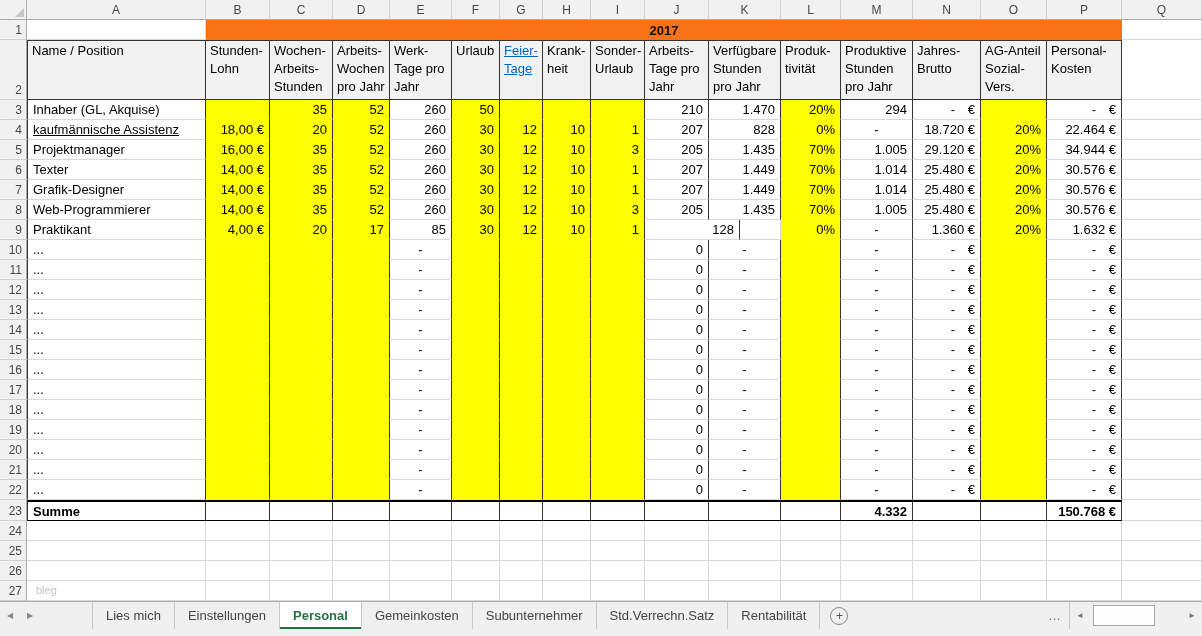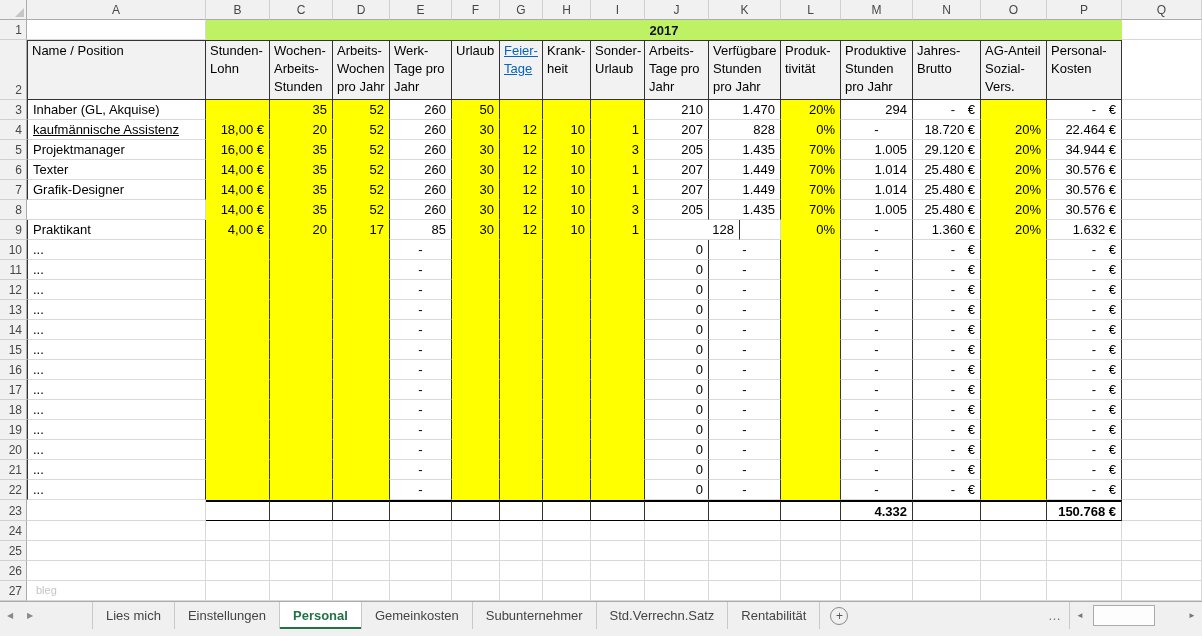--- a/index.html
+++ b/index.html
@@ -181,21 +181,21 @@
     <div class="gl" style="left: 27px; top: 419px; width: 1175px; height: 1px;"></div>
     <div class="gl" style="left: 27px; top: 439px; width: 1175px; height: 1px;"></div>
     <div class="gl" style="left: 27px; top: 459px; width: 1175px; height: 1px;"></div>
     <div class="gl" style="left: 27px; top: 479px; width: 1175px; height: 1px;"></div>
     <div class="gl" style="left: 27px; top: 499px; width: 1175px; height: 1px;"></div>
     <div class="gl" style="left: 27px; top: 520px; width: 1175px; height: 1px;"></div>
     <div class="gl" style="left: 27px; top: 540px; width: 1175px; height: 1px;"></div>
     <div class="gl" style="left: 27px; top: 560px; width: 1175px; height: 1px;"></div>
     <div class="gl" style="left: 27px; top: 580px; width: 1175px; height: 1px;"></div>
     <div class="gl" style="left: 27px; top: 600px; width: 1175px; height: 1px;"></div>
-    <div class="band" style="left: 206px; top: 20px; width: 916px; height: 20px; background: #bef264;">2017</div>
+    <div class="band" style="left: 206px; top: 20px; width: 916px; height: 20px; background: #f97316;">2017</div>
     <div class="cell hcell first" style="left: 27px; top: 40px; width: 179px; height: 60px;">Name / Position</div>
     <div class="cell hcell" style="left: 206px; top: 40px; width: 64px; height: 60px;">Stunden-
 Lohn</div>
     <div class="cell hcell" style="left: 270px; top: 40px; width: 63px; height: 60px;">Wochen-
 Arbeits-
 Stunden</div>
     <div class="cell hcell" style="left: 333px; top: 40px; width: 57px; height: 60px;">Arbeits-
 Wochen
 pro Jahr</div>
     <div class="cell hcell" style="left: 390px; top: 40px; width: 62px; height: 60px;">Werk-
@@ -305,20 +305,21 @@
     <div class="cell yellow a-r" style="left: 500px; top: 180px; width: 43px; height: 20px;">12</div>
     <div class="cell yellow a-r" style="left: 543px; top: 180px; width: 48px; height: 20px;">10</div>
     <div class="cell yellow a-r" style="left: 591px; top: 180px; width: 54px; height: 20px;">1</div>
     <div class="cell a-r" style="left: 645px; top: 180px; width: 64px; height: 20px;">207</div>
     <div class="cell a-r" style="left: 709px; top: 180px; width: 72px; height: 20px;">1.449</div>
     <div class="cell yellow a-r" style="left: 781px; top: 180px; width: 60px; height: 20px;">70%</div>
     <div class="cell a-r" style="left: 841px; top: 180px; width: 72px; height: 20px;">1.014</div>
     <div class="cell a-r" style="left: 913px; top: 180px; width: 68px; height: 20px;">25.480 €</div>
     <div class="cell yellow a-r" style="left: 981px; top: 180px; width: 66px; height: 20px;">20%</div>
     <div class="cell a-r" style="left: 1047px; top: 180px; width: 75px; height: 20px;">30.576 €</div>
+    <div class="cell first a-l" style="left: 27px; top: 200px; width: 179px; height: 20px;">Web-Programmierer</div>
     <div class="cell yellow a-r" style="left: 206px; top: 200px; width: 64px; height: 20px;">14,00 €</div>
     <div class="cell yellow a-r" style="left: 270px; top: 200px; width: 63px; height: 20px;">35</div>
     <div class="cell yellow a-r" style="left: 333px; top: 200px; width: 57px; height: 20px;">52</div>
     <div class="cell a-r" style="left: 390px; top: 200px; width: 62px; height: 20px;">260</div>
     <div class="cell yellow a-r" style="left: 452px; top: 200px; width: 48px; height: 20px;">30</div>
     <div class="cell yellow a-r" style="left: 500px; top: 200px; width: 43px; height: 20px;">12</div>
     <div class="cell yellow a-r" style="left: 543px; top: 200px; width: 48px; height: 20px;">10</div>
     <div class="cell yellow a-r" style="left: 591px; top: 200px; width: 54px; height: 20px;">3</div>
     <div class="cell a-r" style="left: 645px; top: 200px; width: 64px; height: 20px;">205</div>
     <div class="cell a-r" style="left: 709px; top: 200px; width: 72px; height: 20px;">1.435</div>
@@ -622,20 +623,21 @@
     <div class="cell a-c" style="left: 841px; top: 480px; width: 72px; height: 20px;">-</div>
     <div class="cell a-r" style="left: 913px; top: 480px; width: 68px; height: 20px;">
       <span>-</span>
       <span class="eur">€</span>
     </div>
     <div class="cell yellow" style="left: 981px; top: 480px; width: 66px; height: 20px;"></div>
     <div class="cell a-r" style="left: 1047px; top: 480px; width: 75px; height: 20px;">
       <span>-</span>
       <span class="eur">€</span>
     </div>
+    <div class="cell sum first a-l" style="left: 27px; top: 500px; width: 179px; height: 21px;">Summe</div>
     <div class="cell sum" style="left: 206px; top: 500px; width: 64px; height: 21px;"></div>
     <div class="cell sum" style="left: 270px; top: 500px; width: 63px; height: 21px;"></div>
     <div class="cell sum" style="left: 333px; top: 500px; width: 57px; height: 21px;"></div>
     <div class="cell sum" style="left: 390px; top: 500px; width: 62px; height: 21px;"></div>
     <div class="cell sum" style="left: 452px; top: 500px; width: 48px; height: 21px;"></div>
     <div class="cell sum" style="left: 500px; top: 500px; width: 43px; height: 21px;"></div>
     <div class="cell sum" style="left: 543px; top: 500px; width: 48px; height: 21px;"></div>
     <div class="cell sum" style="left: 591px; top: 500px; width: 54px; height: 21px;"></div>
     <div class="cell sum" style="left: 645px; top: 500px; width: 64px; height: 21px;"></div>
     <div class="cell sum" style="left: 709px; top: 500px; width: 72px; height: 21px;"></div>

